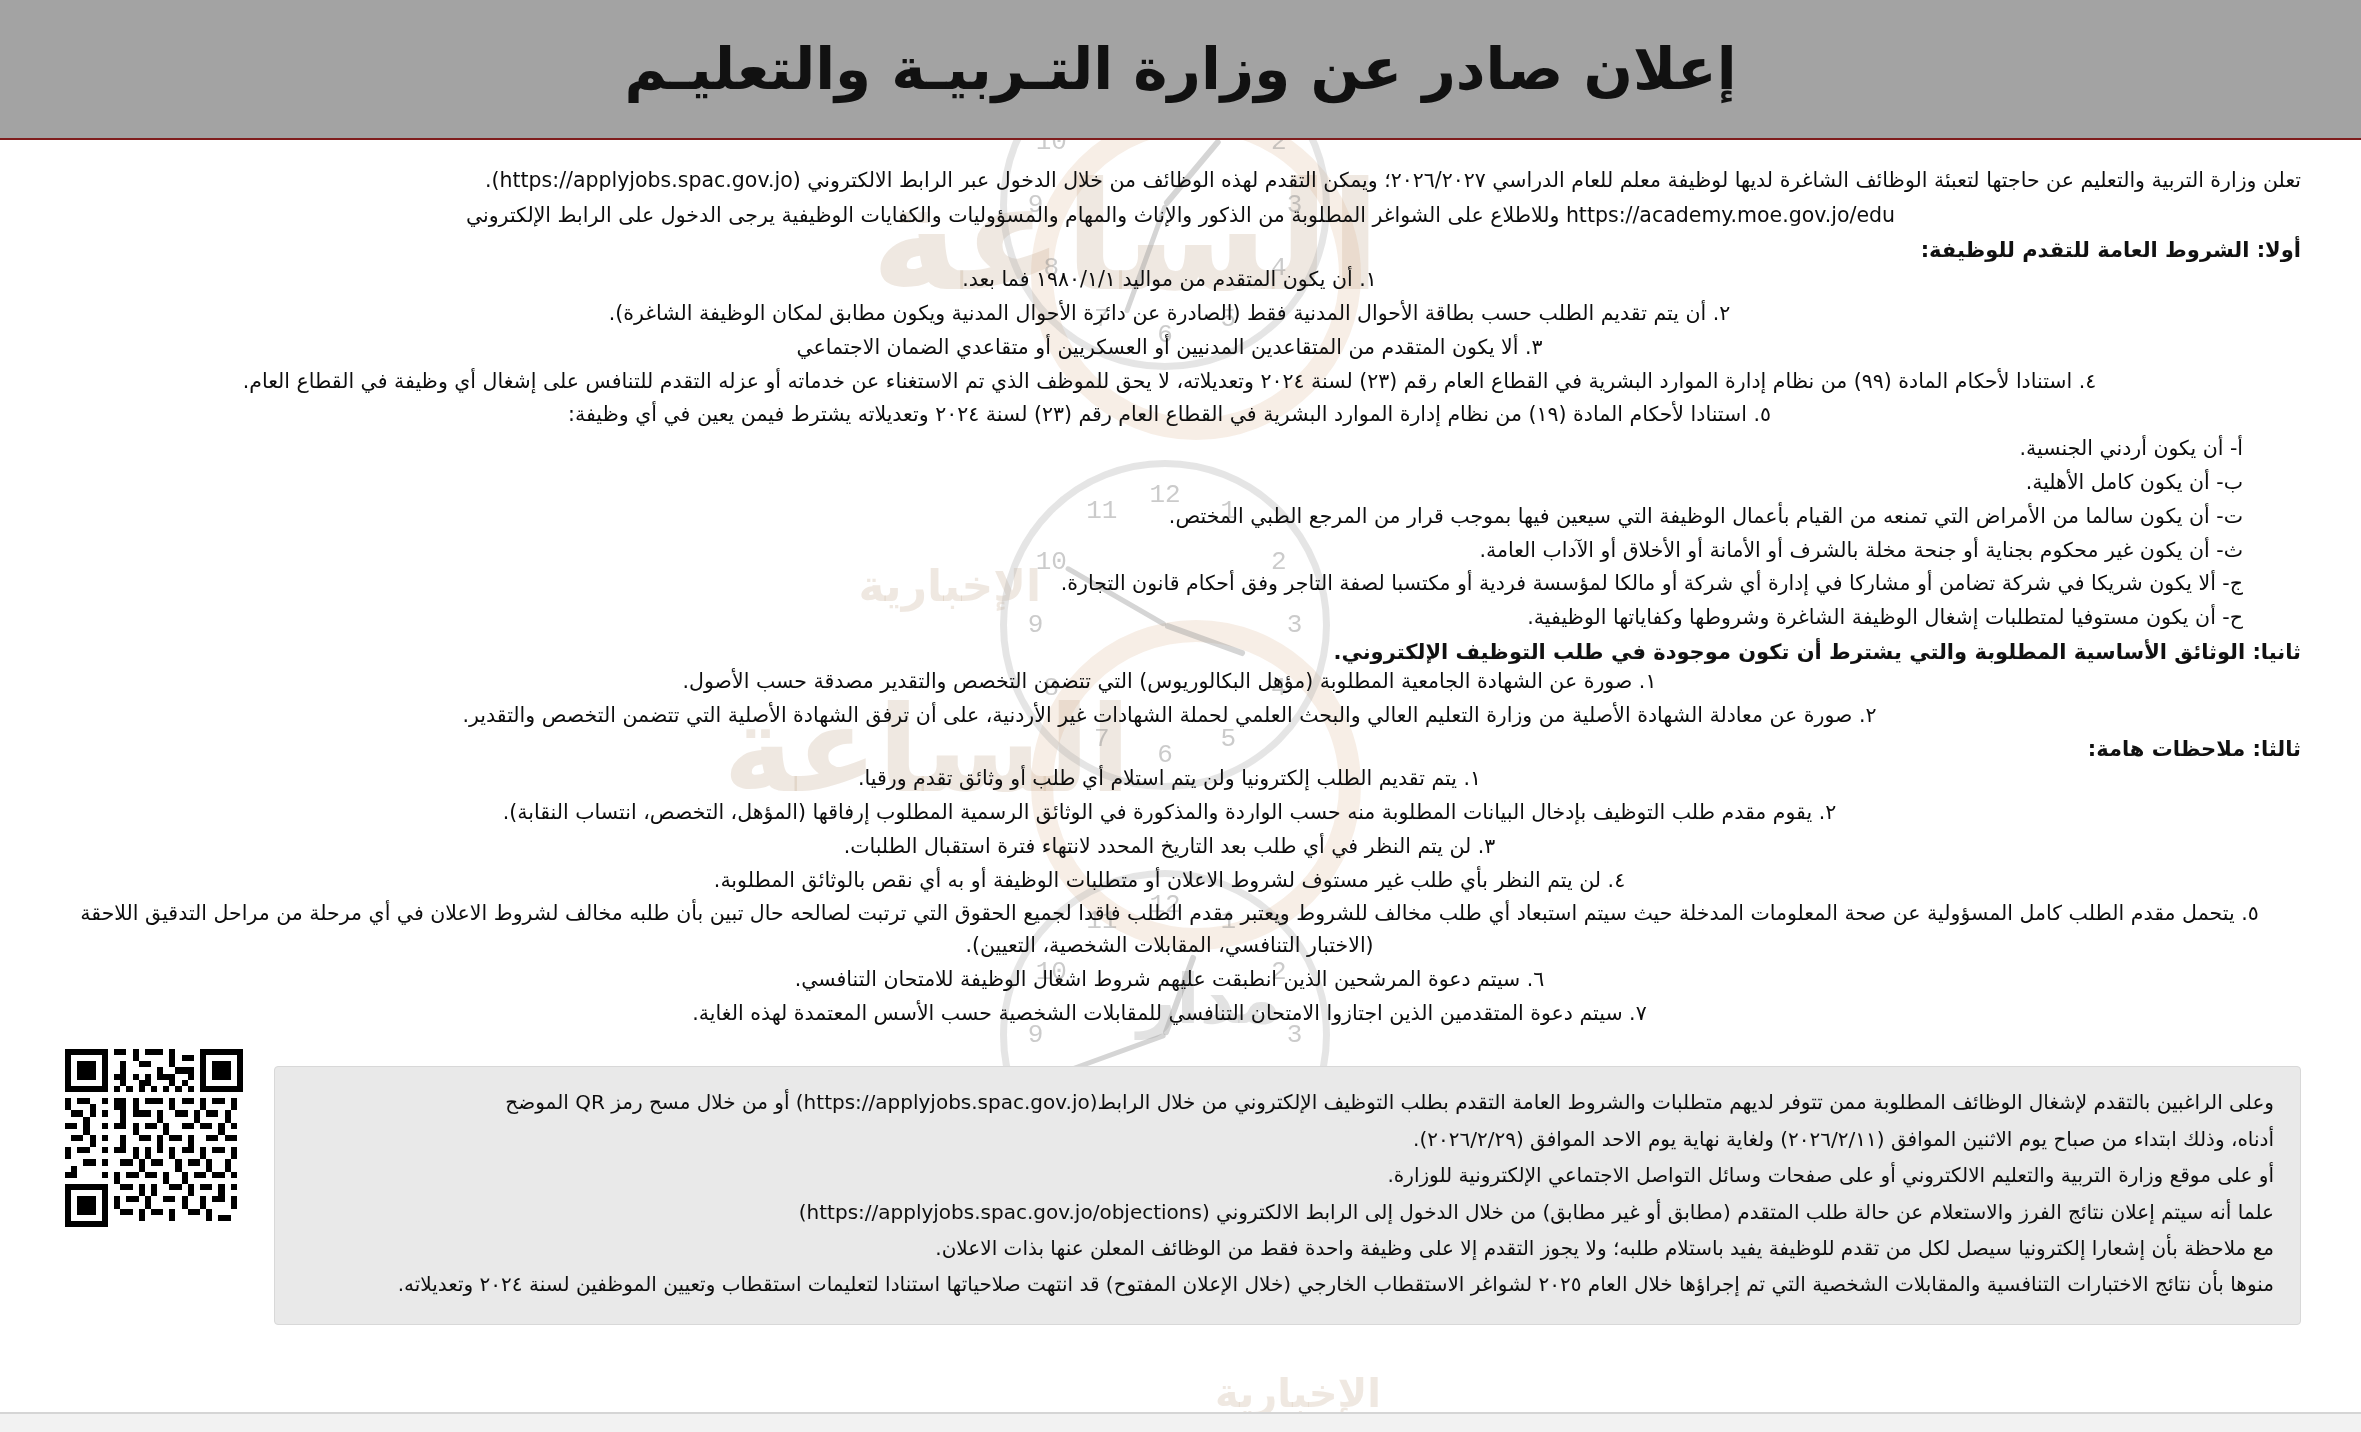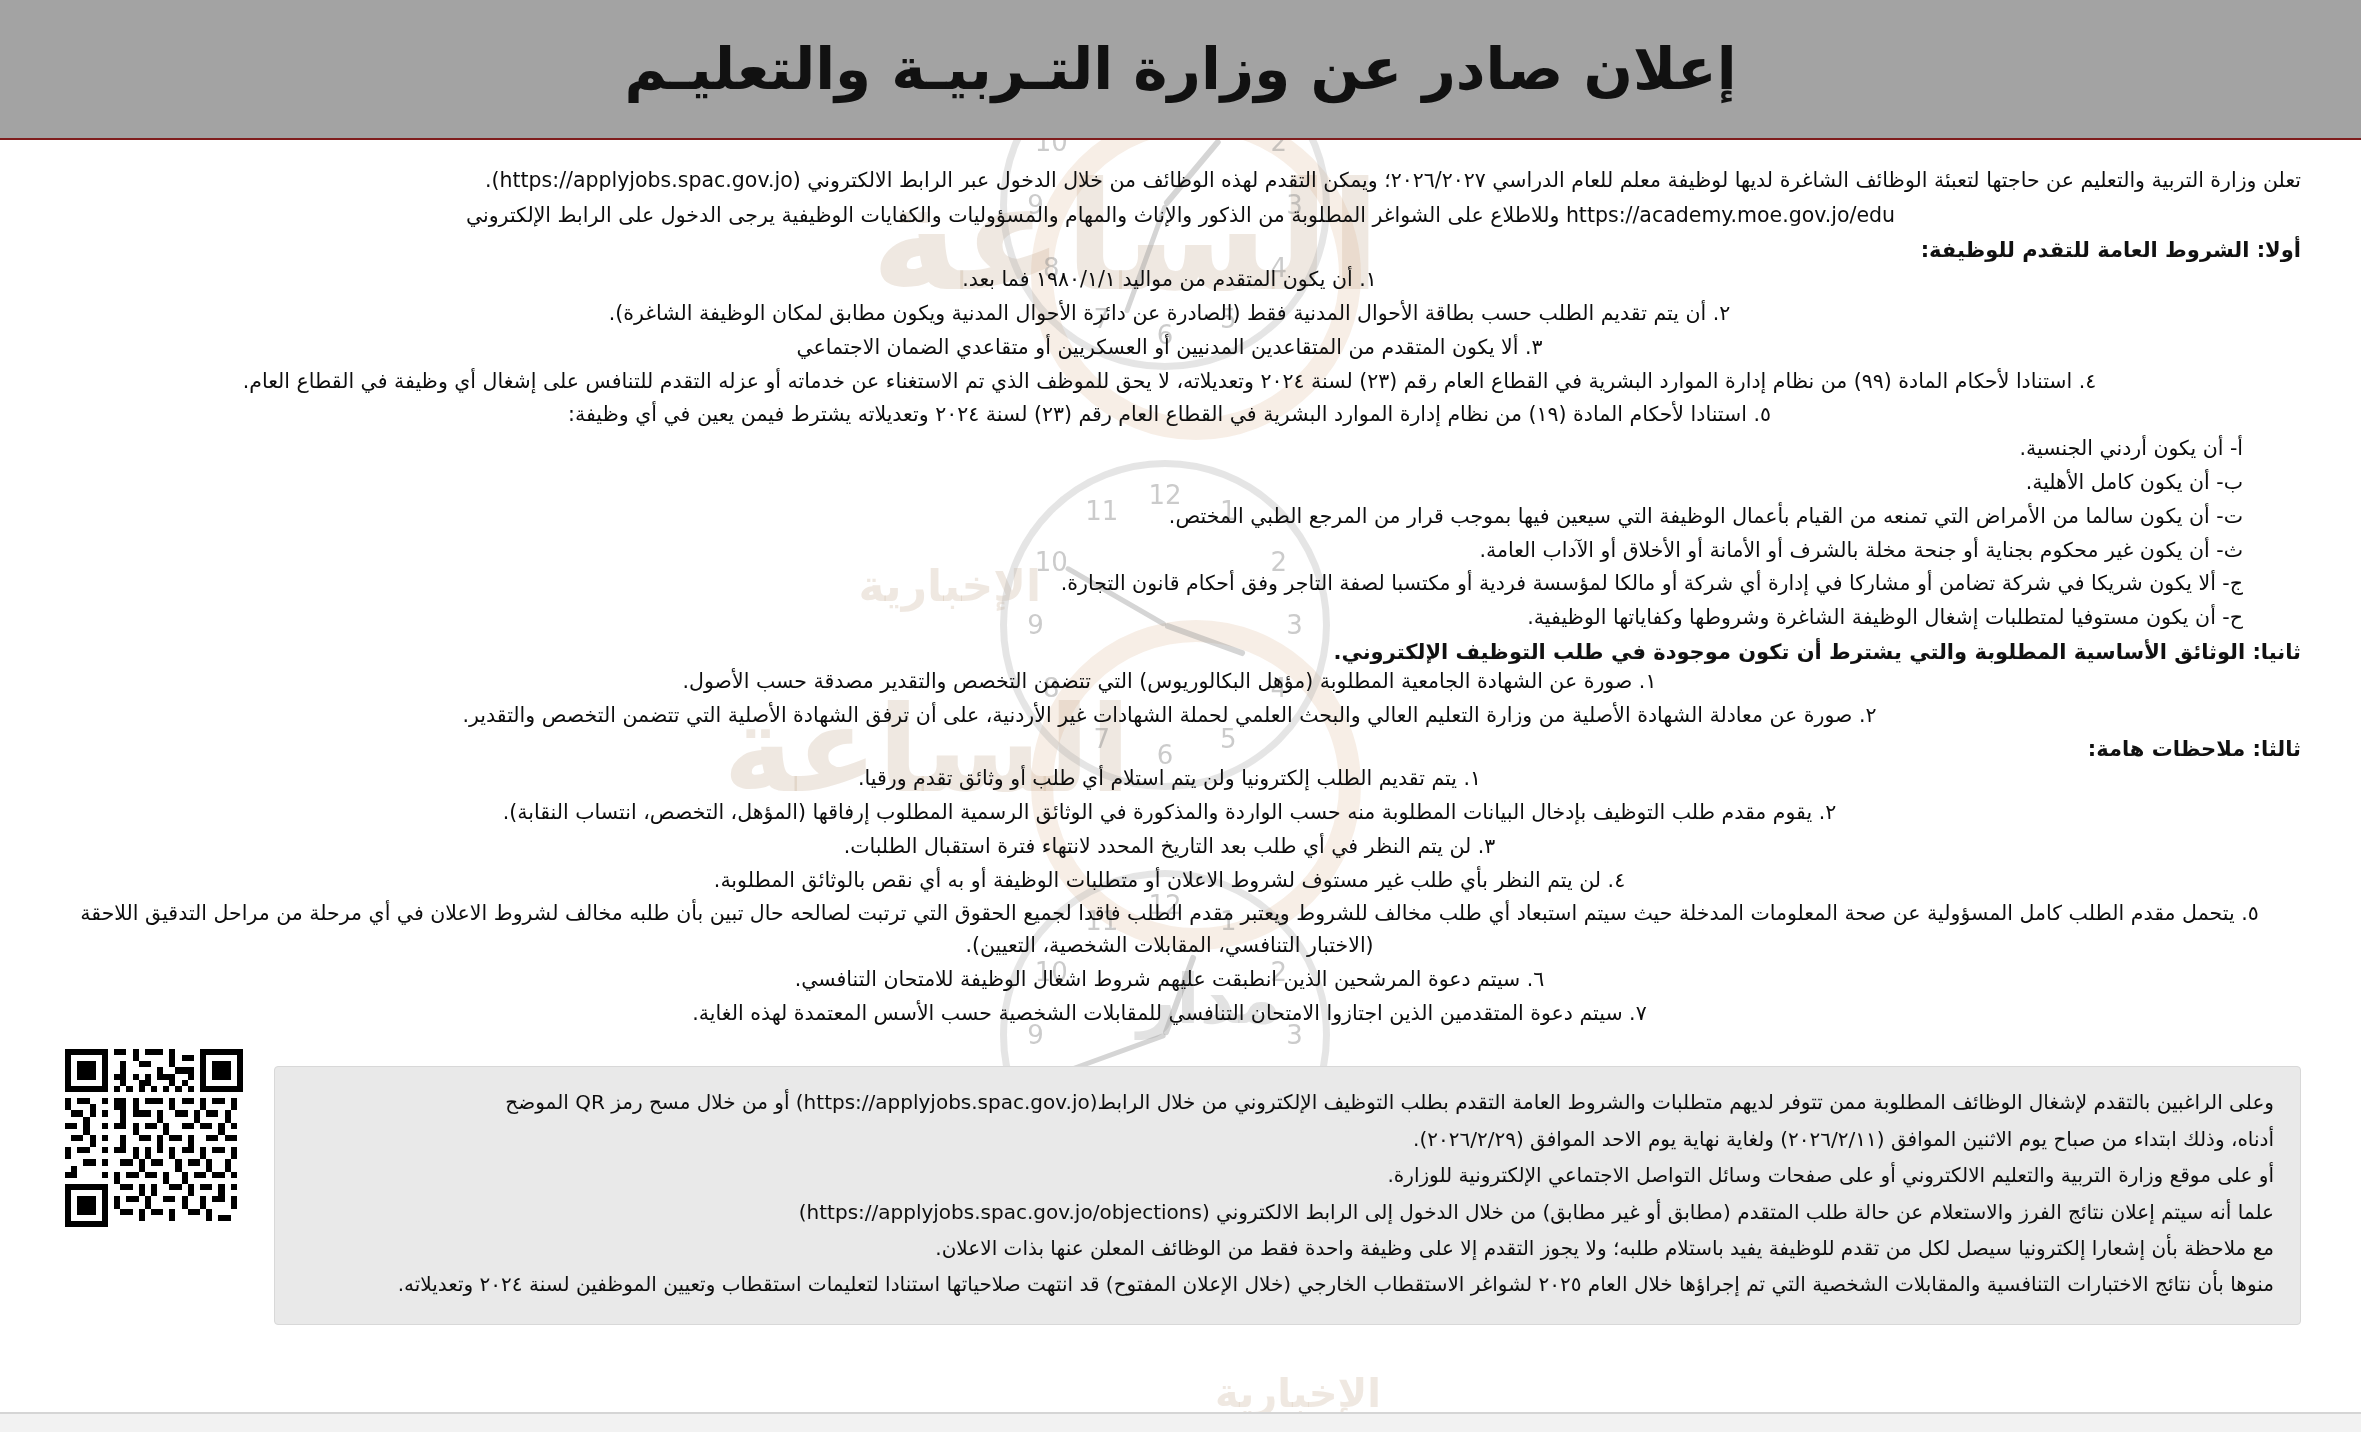--- a/index.html
+++ b/index.html
@@ -55,20 +55,21 @@
     position: absolute;
     border-radius: 50%;
     border: 7px solid rgba(170, 170, 170, 0.30);
     box-sizing: border-box;
   }
   .wm-clock .num {
     position: absolute;
     font-size: 26px;
     color: rgba(140, 140, 140, 0.45);
     transform: translate(-50%, -50%);
+    font-family: Liberation Mono, monospace;
   }
   .wm-clock .hand {
     position: absolute;
     background: rgba(150, 150, 150, 0.40);
     transform-origin: 50% 100%;
     border-radius: 3px;
   }
   .wm-ring {
     position: absolute;
     border-radius: 50%;

